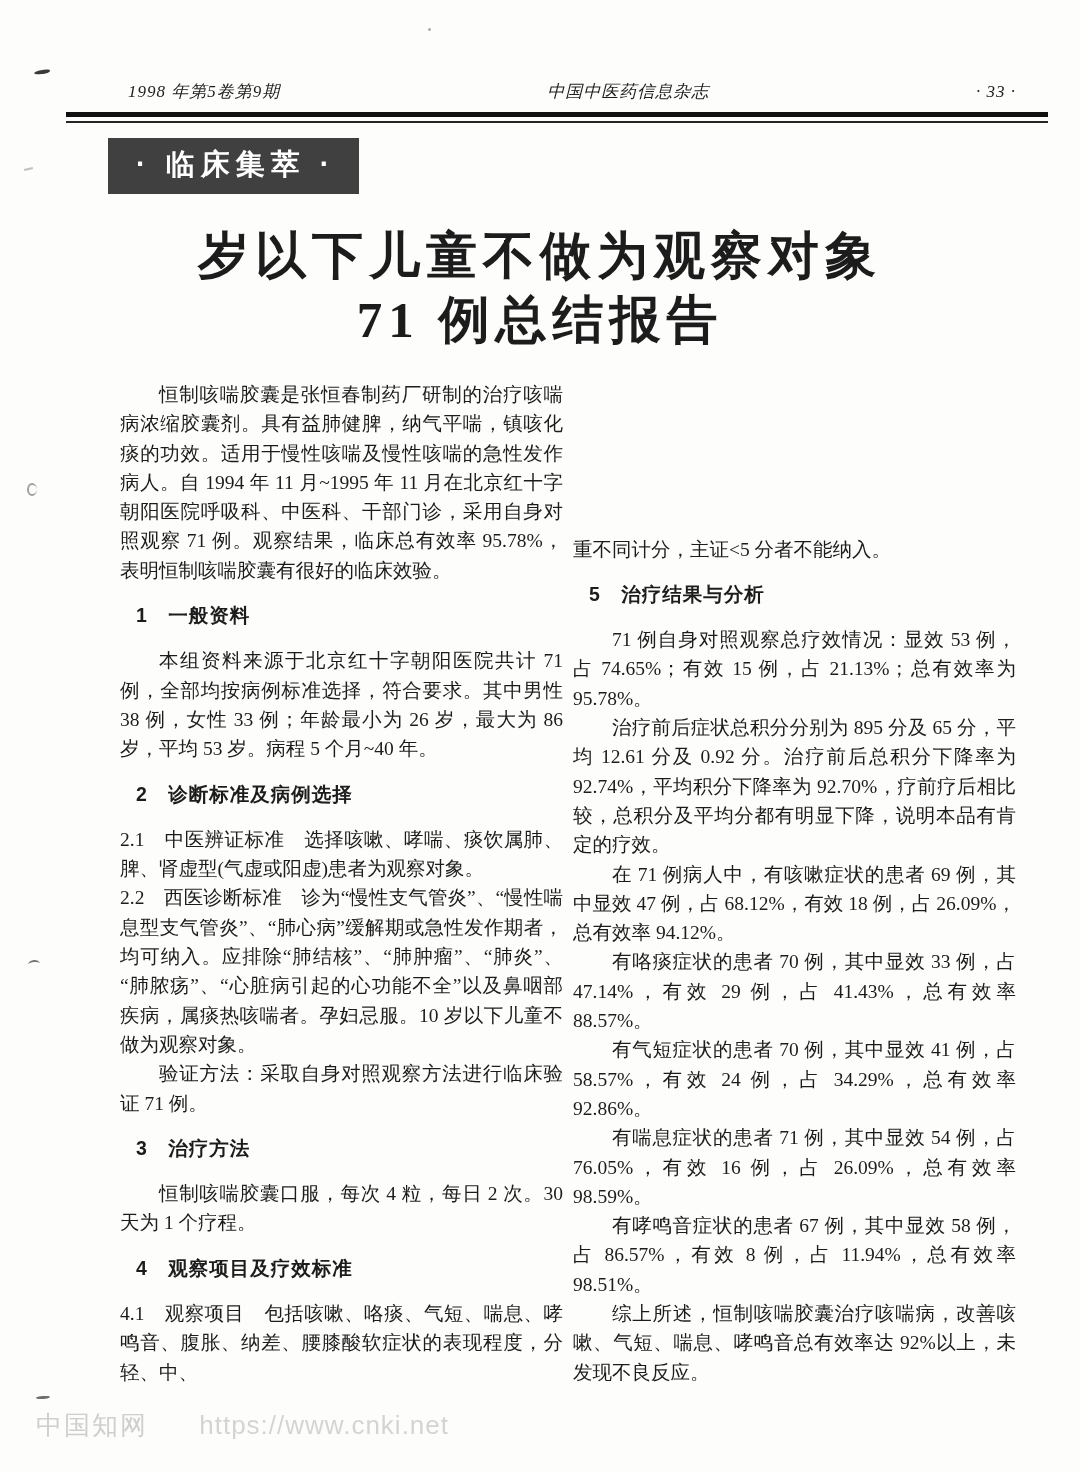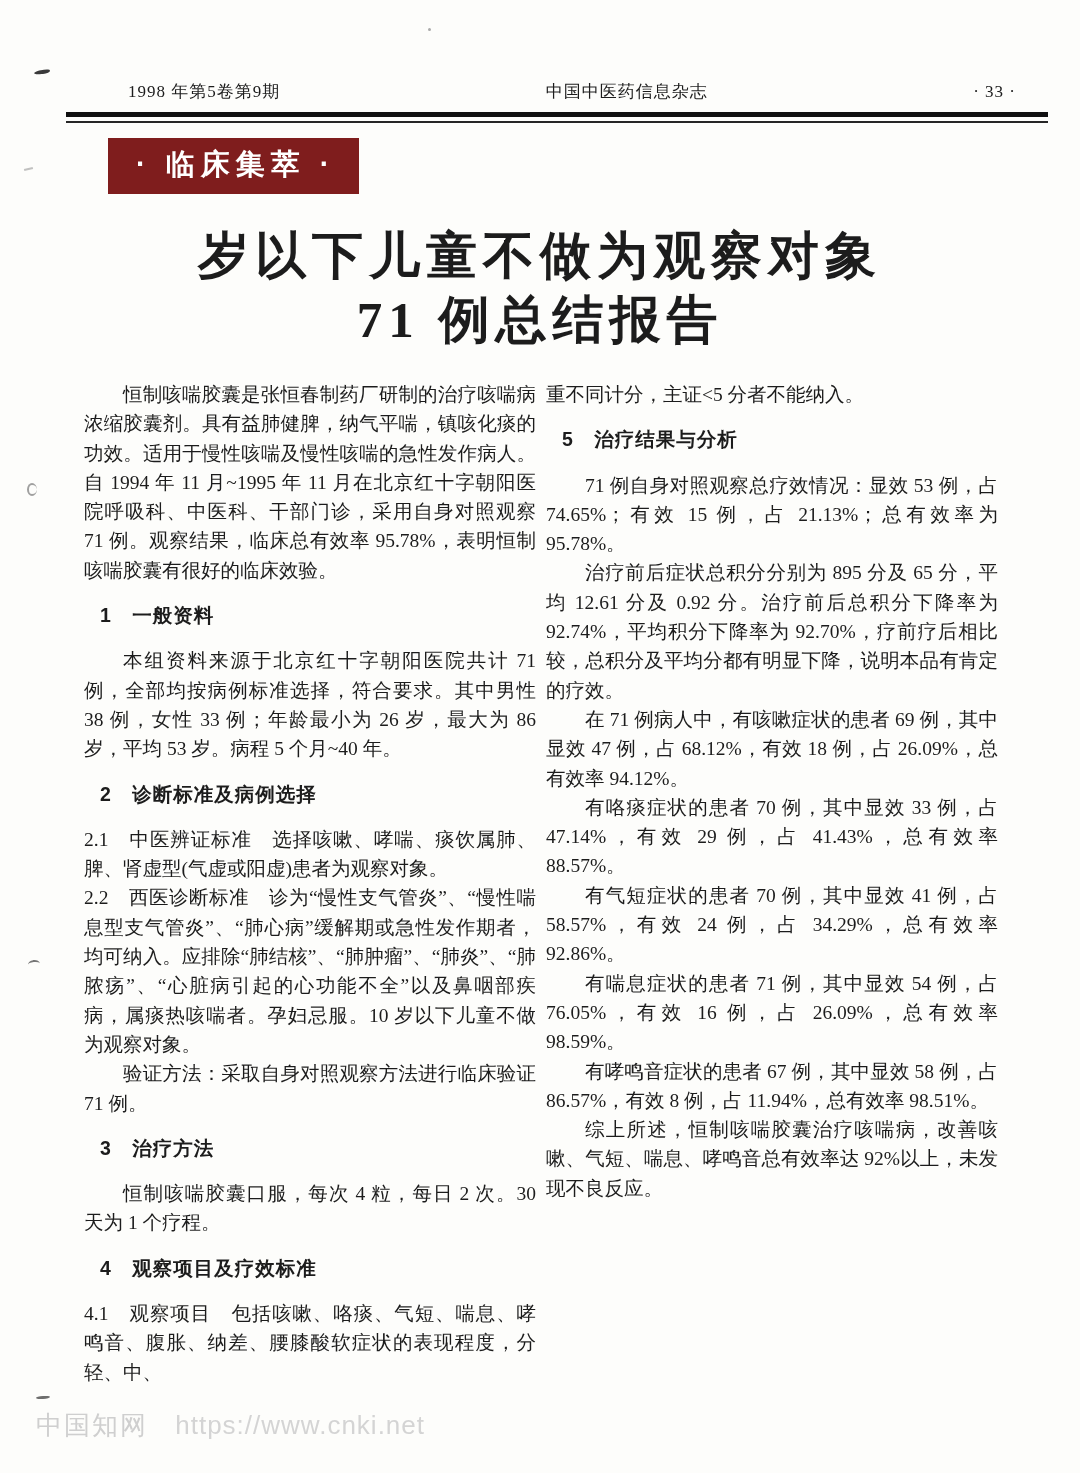--- a/index.html
+++ b/index.html
@@ -9,30 +9,30 @@
     margin:0 auto;
     background:#fdfdfb;
     color:#1c1c1c;
     font-family:"Liberation Serif","DejaVu Serif",serif;
     overflow:hidden;
   }
   
   .page-header{
     display:flex;justify-content:space-between;align-items:baseline;
     padding:80px 64px 0 128px;
-    font-size:17px;letter-spacing:1px;
+    font-size:17px;letter-spacing:1px;font-style:italic;
   }
   .rules{margin:9px 32px 0 66px;}
   .rule-thick{height:5px;background:#101010;}
   .rule-thin{height:2px;background:#262626;margin-top:4px;}
   
   .banner{
     display:inline-block;
     margin:15px 0 0 108px;
-    background:#7f1d1d;color:#ffffff;
+    background:#404040;color:#ffffff;
     font-family:"Liberation Sans","DejaVu Sans",sans-serif;
     font-size:29px;font-weight:bold;
     letter-spacing:6px;
     padding:7px 24px 9px 28px;
   }
   
   .title{
     margin:30px 0 0 0;
     text-align:center;
     font-size:51px;font-weight:700;
@@ -42,22 +42,23 @@
     margin-top:36px;text-align:center;
     font-size:17px;letter-spacing:4px;font-style:italic;
   }
   .affiliation{
     margin-top:27px;text-align:center;
     font-size:17.5px;letter-spacing:.5px;
   }
   
   .columns{
     display:flex;gap:10px;
-    padding:0 64px 0 84px;
+    padding:0 64px 0 120px;
     margin-top:28px;
+    align-items:flex-end;
   }
   .col{
     width:452px;
     font-size:19.5px;line-height:29.3px;
     text-align:justify;
   }
   .col p{margin:0;}
   .col p.ind{text-indent:2em;}
   .col h3{
     margin:16px;
@@ -65,21 +66,21 @@
     font-family:"Liberation Sans","DejaVu Sans",sans-serif;
     font-weight:700;letter-spacing:1px;
   }
   
   .watermark{
     position:absolute;left:36px;bottom:30px;
     font-family:"Liberation Sans","DejaVu Sans",sans-serif;
     font-size:26px;color:#cfcfcf;letter-spacing:2px;
     white-space:nowrap;
   }
-  .watermark .url{margin-left:18px;color:#d4d4d4;letter-spacing:1px;}
+  .watermark .url{margin-left:42px;color:#d4d4d4;letter-spacing:1px;}
   
   .artifact{position:absolute;background:transparent;pointer-events:none;}
   .a1{left:34px;top:70px;width:16px;height:4px;background:#3a3a3a;border-radius:60% 40% 50% 50%;transform:rotate(-8deg);}
   .a2{left:24px;top:168px;width:9px;height:2px;background:#9a9a9a;opacity:.6;transform:rotate(-14deg);}
   .a3{left:27px;top:483px;width:8px;height:9px;border:2px solid #6f6f6f;border-right:none;border-radius:50%;opacity:.65;}
   .a4{left:28px;top:960px;width:12px;height:6px;border-top:2.5px solid #555;border-radius:50%;opacity:.8;transform:rotate(-6deg);}
   .a5{left:36px;top:1396px;width:14px;height:3px;background:#4a4a4a;border-radius:50%;transform:rotate(-5deg);opacity:.8;}
   .a6{left:428px;top:28px;width:3px;height:3px;background:#888;border-radius:50%;opacity:.7;}
 </style>
 </head>

